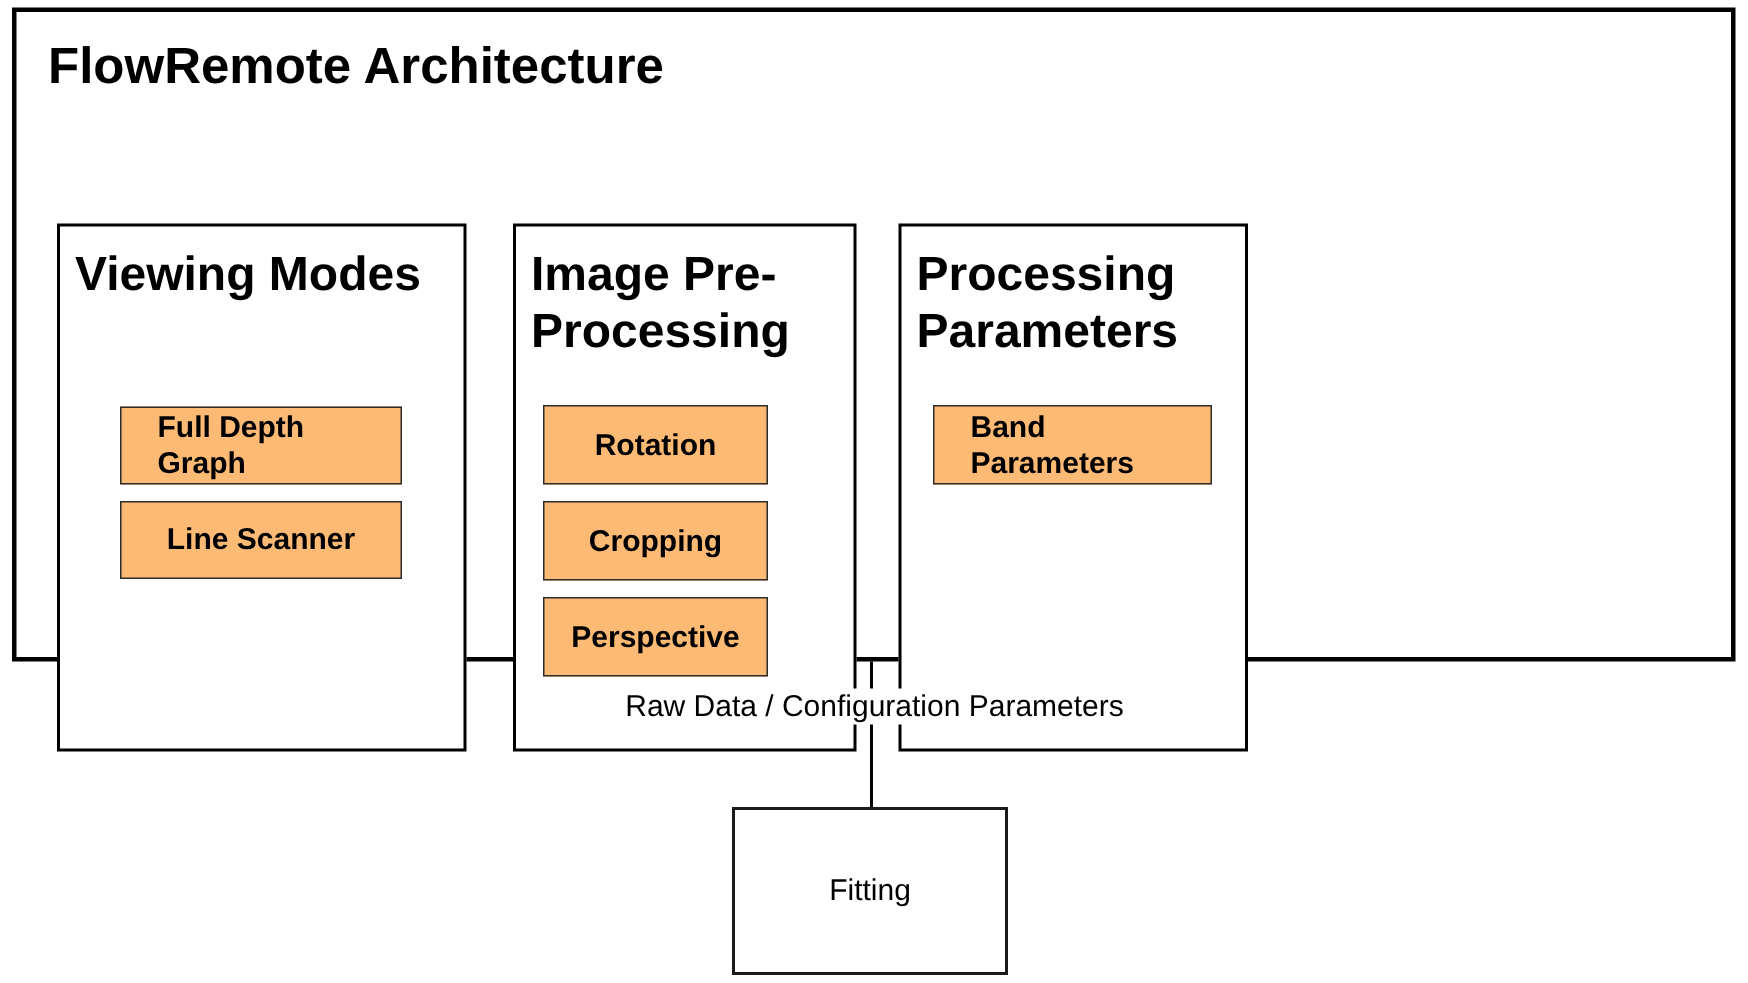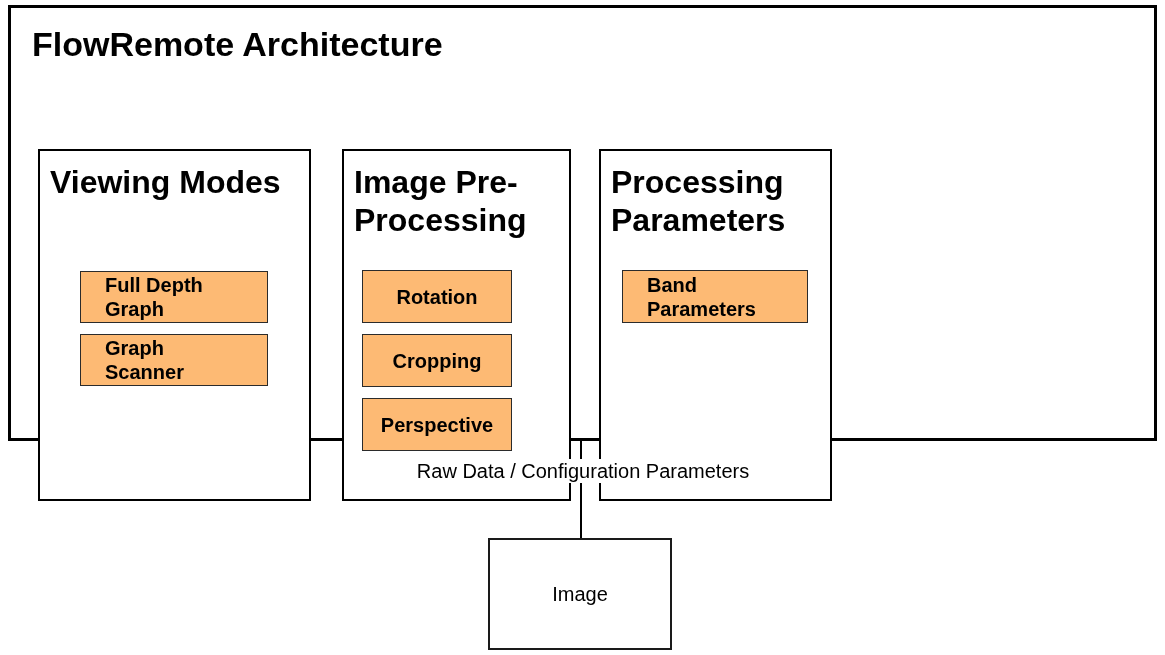--- a/index.html
+++ b/index.html
@@ -114,35 +114,35 @@
 <body>
 
 <div id="canvas">
 
   <div class="box outer-box">
     <div class="diagram-title">FlowRemote Architecture</div>
 
     <div class="box group" id="group-0">
       <div class="group-title">Viewing Modes</div>
       <div class="node n0">Full Depth Graph</div>
-      <div class="node n1">Graph Scanner</div>
+      <div class="node n1">Line Scanner</div>
     </div>
 
     <div class="box group" id="group-2">
       <div class="group-title">Processing Parameters</div>
       <div class="node n0">Band Parameters</div>
     </div>
 
     <div class="box group" id="group-1">
       <div class="group-title">Image Pre-Processing</div>
       <div class="node n0">Rotation</div>
       <div class="node n1">Cropping</div>
       <div class="node n2">Perspective</div>
     </div>
 
   </div>
 
   <div class="connector-line"></div>
   <div class="connector-label">Raw Data / Configuration Parameters</div>
 
-  <div class="box zeromq-box">Image</div>
+  <div class="box zeromq-box">Fitting</div>
 
 </div>
 
 </body></html>

